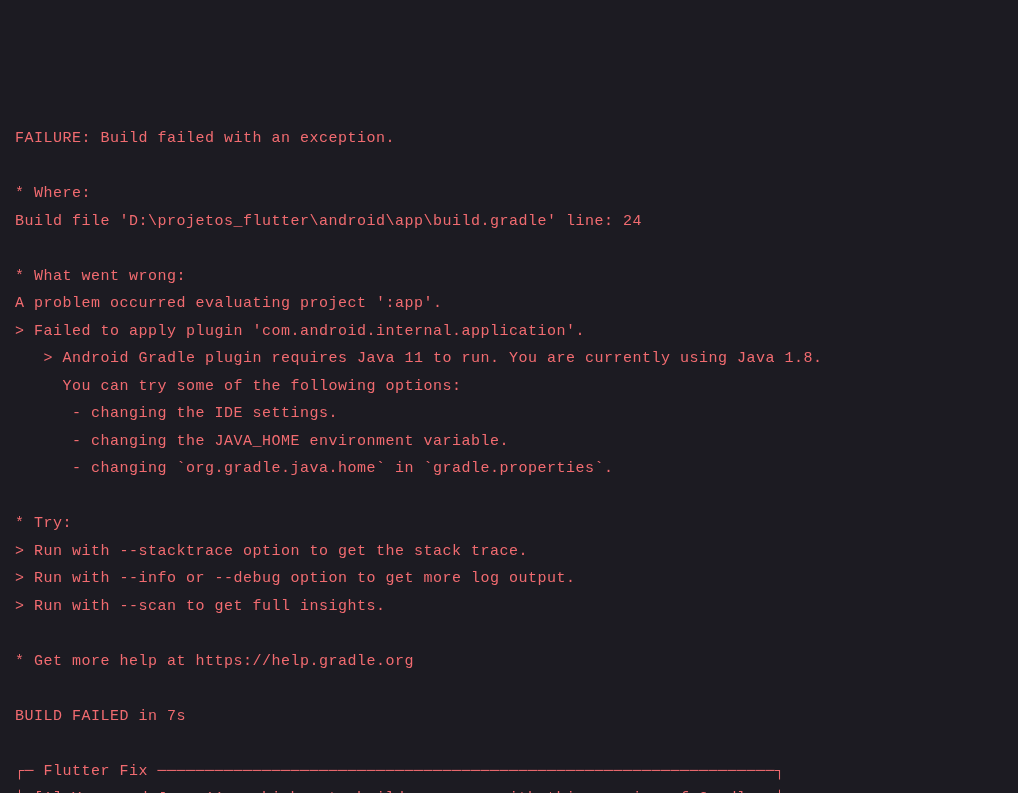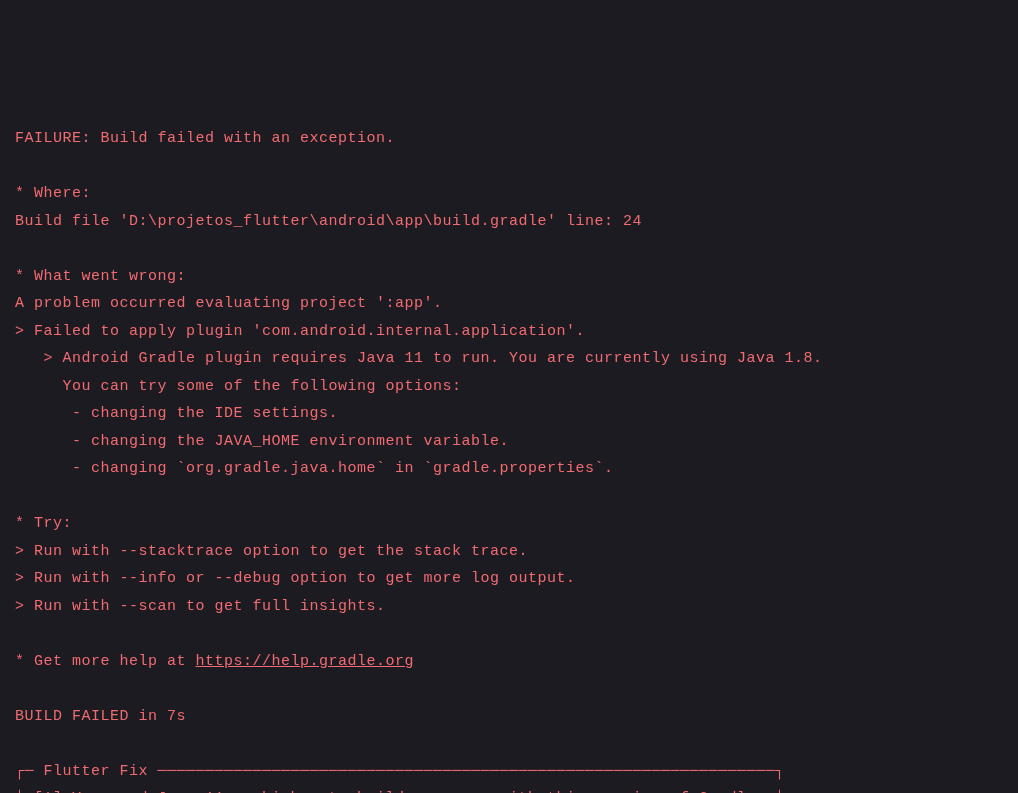--- a/index.html
+++ b/index.html
@@ -15,21 +15,20 @@
       color: #f16b70;
       padding: 15px;
       white-space: pre;
       overflow-x: auto;
       letter-spacing: 0.5px;
     }
     .terminal-output {
       color: #f16b70;
     }
     .link {
-      text-decoration: underline;
       cursor: pointer;
       text-align: center;
     }
     .blank-line {
       height: 27.5px;
     }
   </style>
 </head>
 <body>
 

